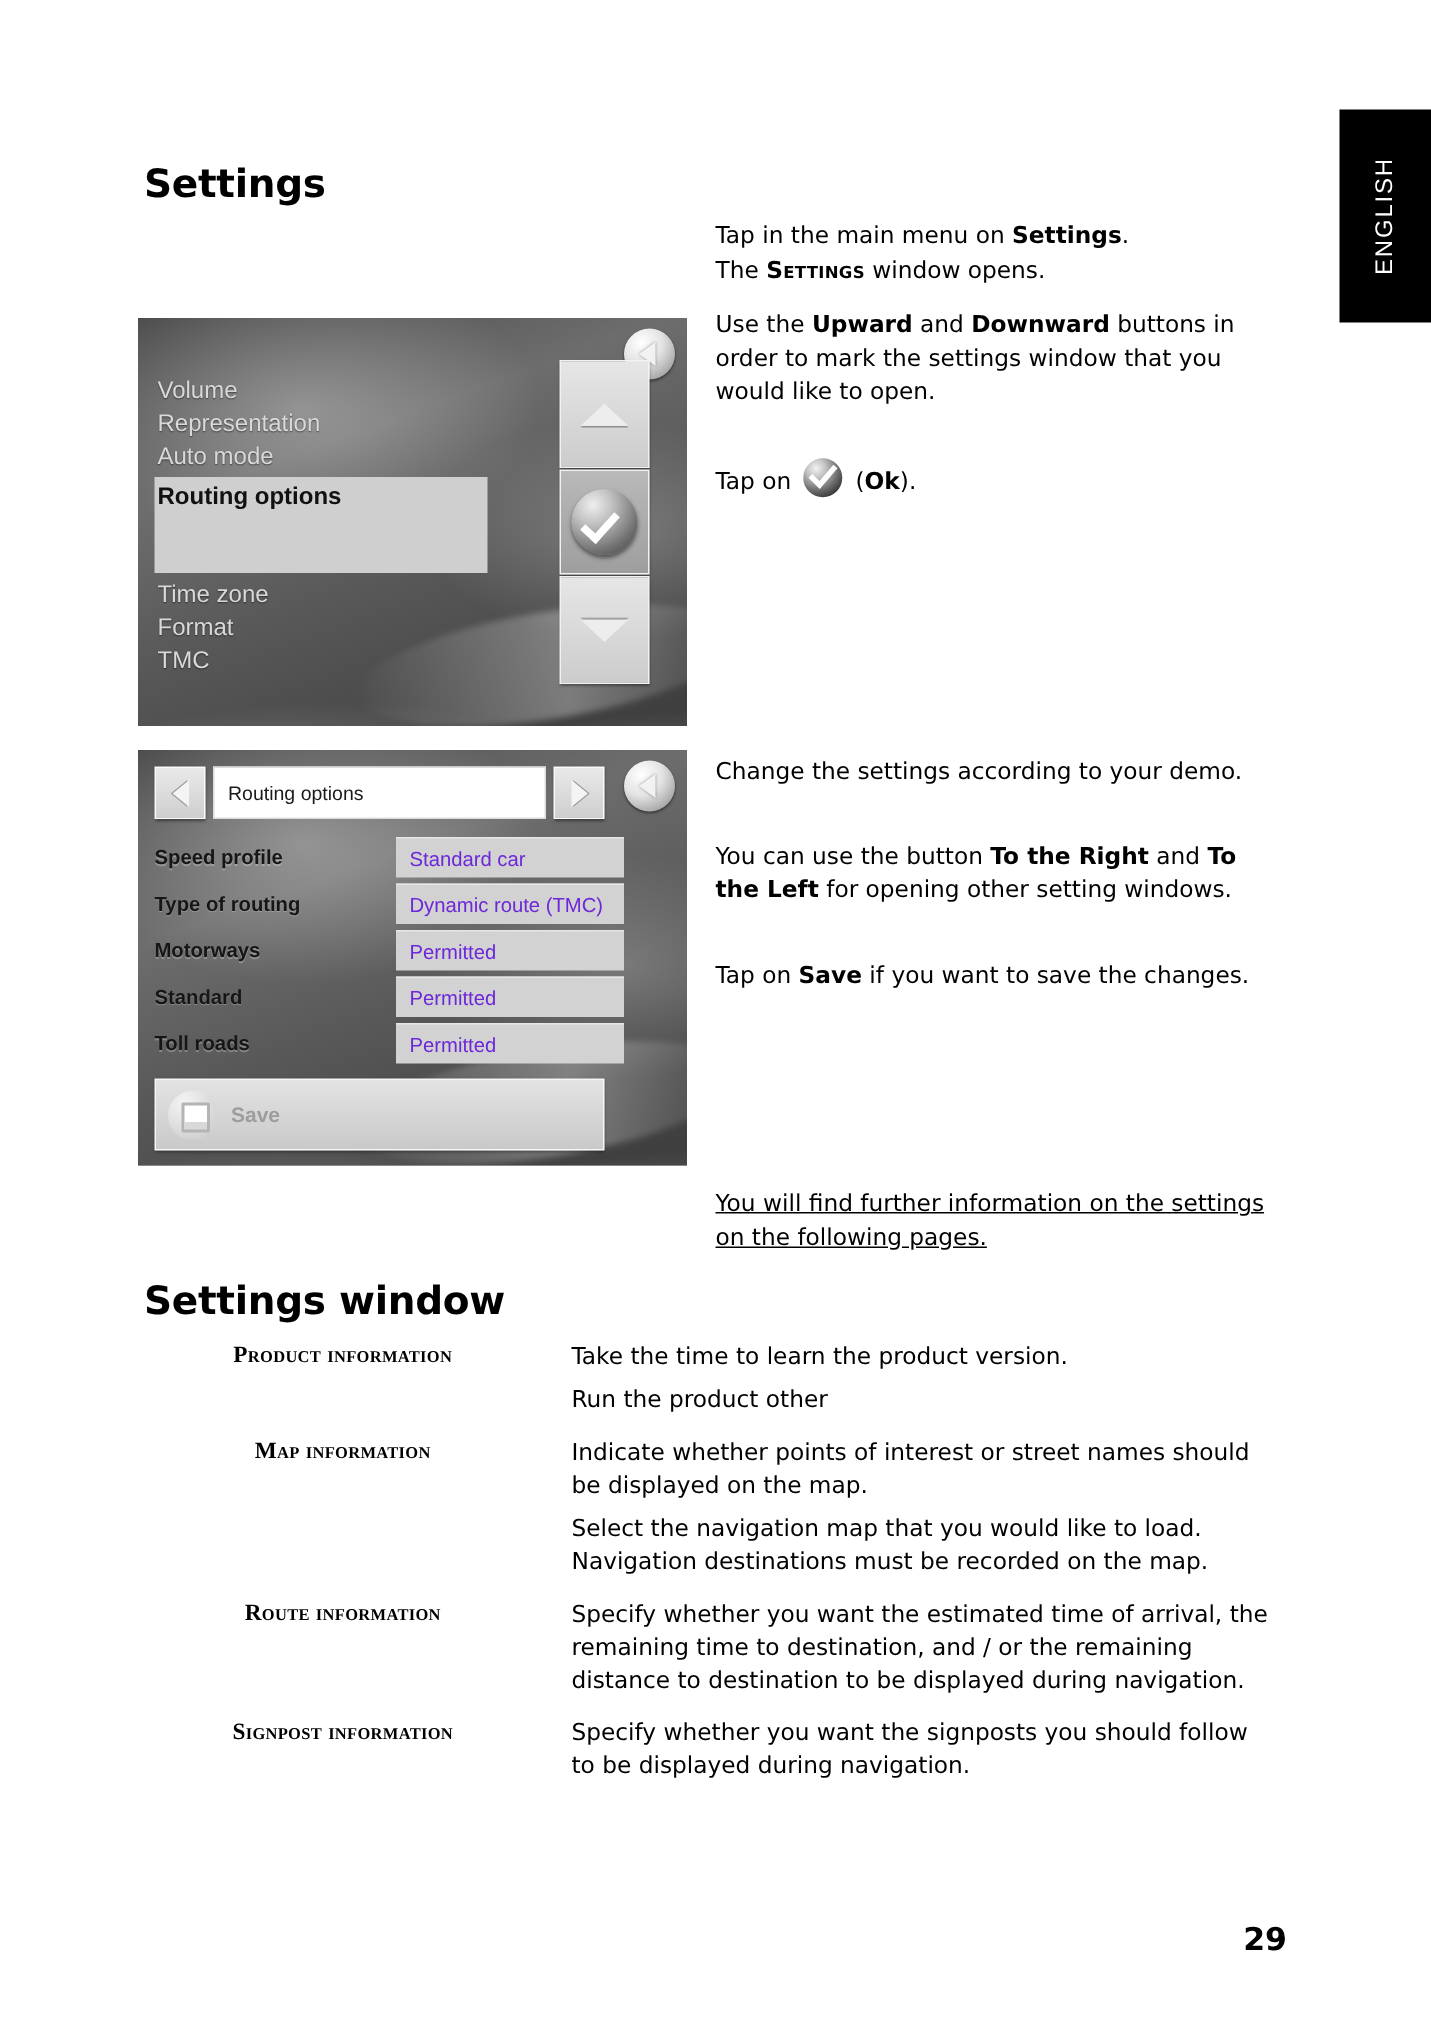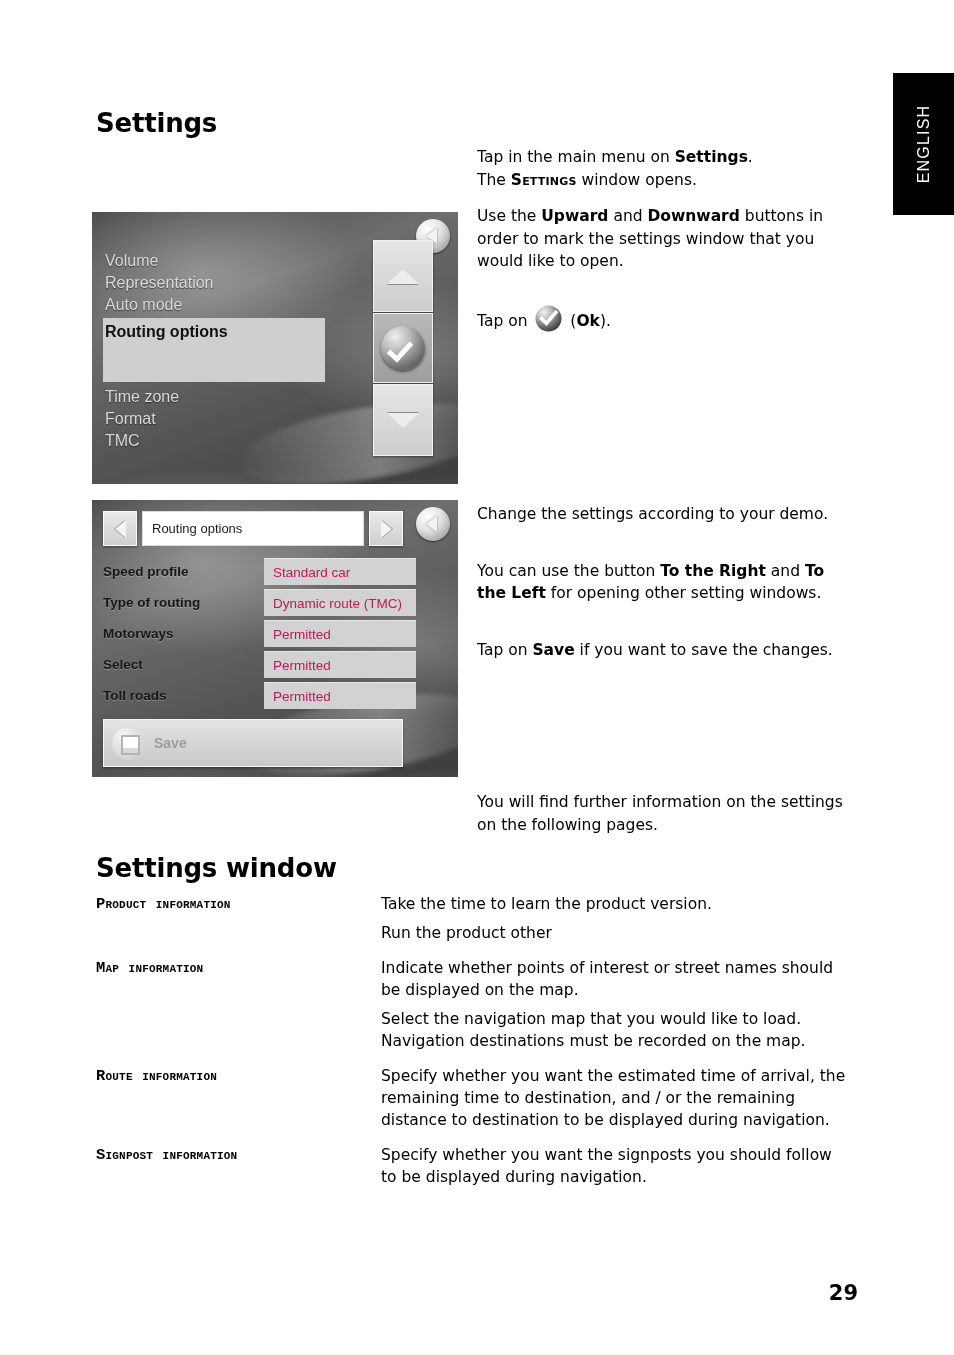--- a/index.html
+++ b/index.html
@@ -62,21 +62,21 @@
   .rcol .gap { height: 14px; }
   .rcol b { font-weight: bold; }
   .sc {
     font-weight: bold;
     font-variant: small-caps;
     letter-spacing: 0.2px;
   }
 
   #rcol-a { top: 146px; }
   #rcol-b { top: 503px; }
-  #rcol-c { top: 791px; }
+  #rcol-c { top: 791px; text-decoration: underline; }
 
   .inline-ok {
     display: inline-block;
     vertical-align: -6px;
     width: 27px;
     height: 27px;
     margin: 0 3px;
   }
 
   
@@ -292,21 +292,21 @@
   .ro-value {
     width: 152px;
     height: 27px;
     background: #d2d2d2;
     border-top: 1px solid #e6e6e6;
     display: flex;
     align-items: center;
     padding-left: 9px;
     font-family: "Liberation Sans", sans-serif;
     font-size: 13.5px;
-    color: #be185d;
+    color: #6d28d9;
     box-sizing: border-box;
   }
 
   .ro-footer {
     position: absolute;
     left: 11px;
     bottom: 10px;
     width: 300px;
     display: flex;
     gap: 4px;
@@ -372,24 +372,24 @@
     top: 893px;
     width: 752px;
   }
   .defrow {
     display: flex;
     margin-bottom: 13px;
   }
   .defterm {
     width: 285px;
     flex: 0 0 285px;
-    text-align: left;
+    text-align: center;
     padding-right: 20px;
     box-sizing: border-box;
-    font-family: Liberation Mono, monospace;
+    font-family: Liberation Serif, serif;
     font-weight: bold;
     font-variant: small-caps;
     font-size: 15.5px;
     line-height: 22px;
     letter-spacing: 0.2px;
   }
   .defdesc {
     flex: 1;
     font-family: "DejaVu Sans", sans-serif;
     font-size: 15.5px;
@@ -515,21 +515,21 @@
     </div>
     <div class="ro-row">
       <div class="ro-label">Type of routing</div>
       <div class="ro-value">Dynamic route (TMC)</div>
     </div>
     <div class="ro-row">
       <div class="ro-label">Motorways</div>
       <div class="ro-value">Permitted</div>
     </div>
     <div class="ro-row">
-      <div class="ro-label">Select</div>
+      <div class="ro-label">Standard</div>
       <div class="ro-value">Permitted</div>
     </div>
     <div class="ro-row">
       <div class="ro-label">Toll roads</div>
       <div class="ro-value">Permitted</div>
     </div>
   </div>
 
   <div class="ro-footer">
     <div class="foot-btn" id="btn-save">

